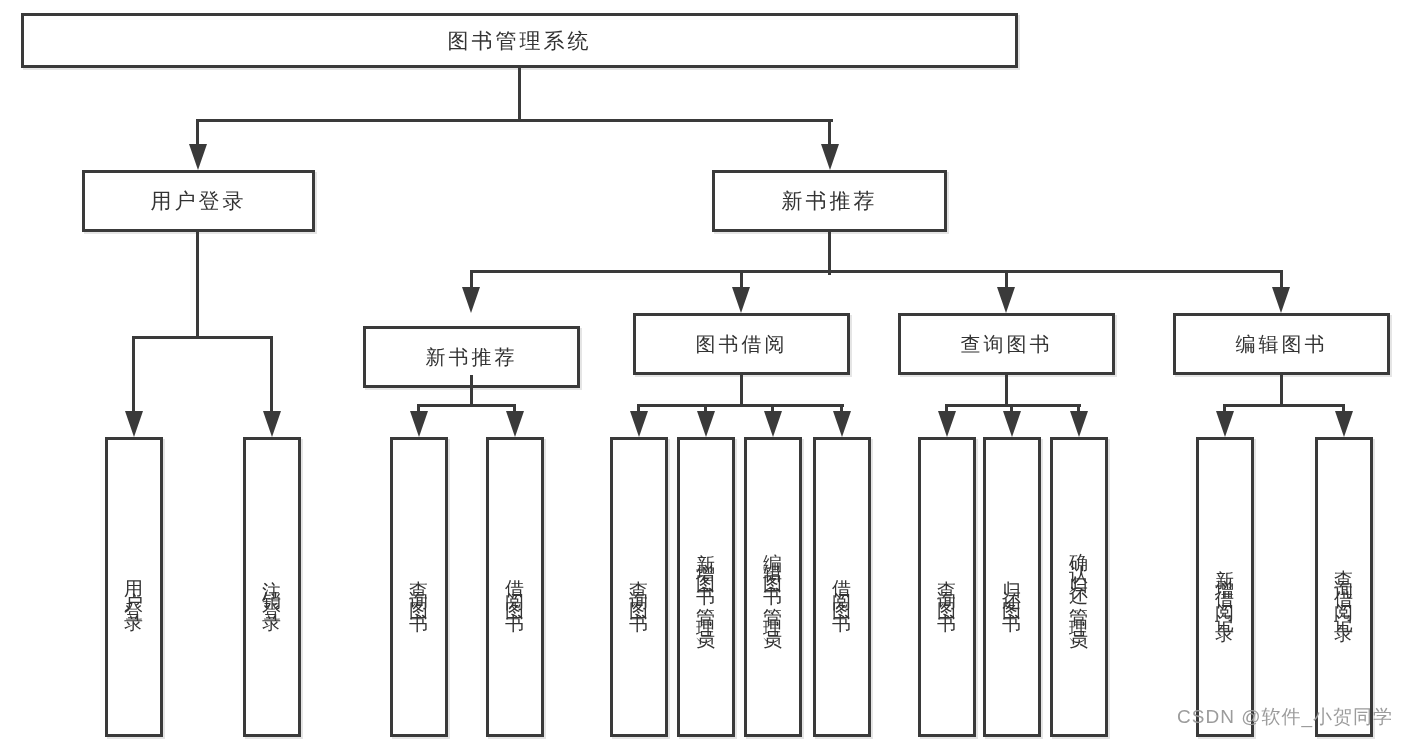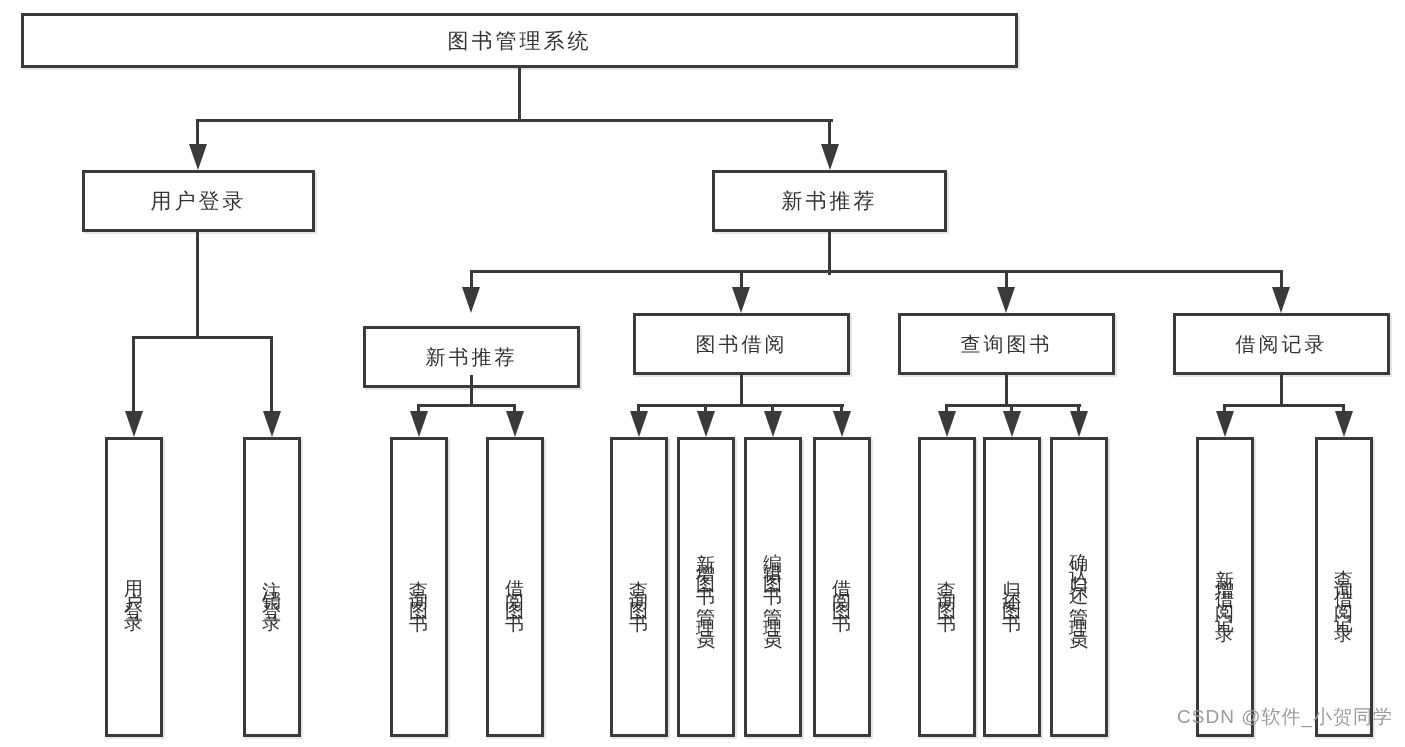--- a/index.html
+++ b/index.html
@@ -105,21 +105,21 @@
   <div class="box" style="left:363px;top:326px;width:217px;height:62px;font-size:20px">
     <span>新书推荐</span>
   </div>
   <div class="box" style="left:633px;top:313px;width:217px;height:62px;font-size:20px">
     <span>图书借阅</span>
   </div>
   <div class="box" style="left:898px;top:313px;width:217px;height:62px;font-size:20px">
     <span>查询图书</span>
   </div>
   <div class="box" style="left:1173px;top:313px;width:217px;height:62px;font-size:20px">
-    <span>借阅记录</span>
+    <span>编辑图书</span>
   </div>
 
   <div class="vline" style="left:470px;top:375px;height:32px"></div>
   <div class="hline" style="left:418px;top:404px;width:98px"></div>
   <div class="vline" style="left:417px;top:404px;height:12px"></div>
   <div class="arrow" style="left:410px;top:411px"></div>
   <div class="vline" style="left:513px;top:404px;height:12px"></div>
   <div class="arrow" style="left:506px;top:411px"></div>
 
   <div class="vline" style="left:740px;top:375px;height:32px"></div>

